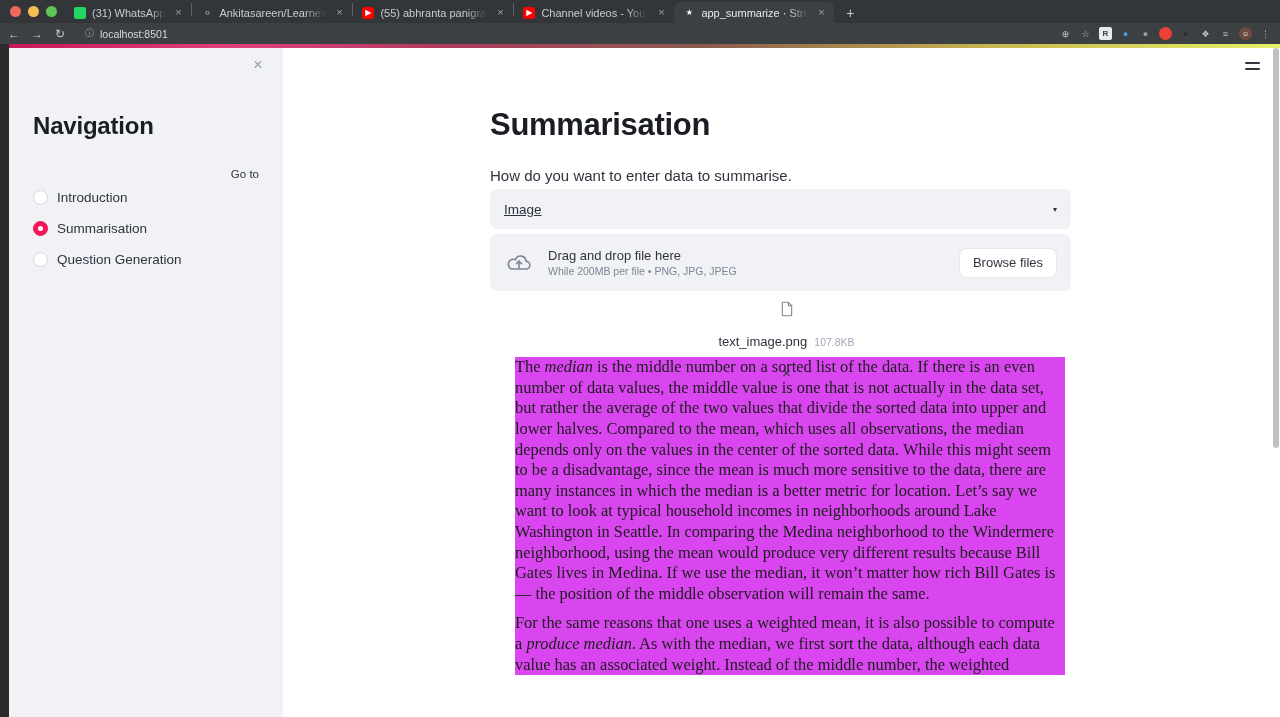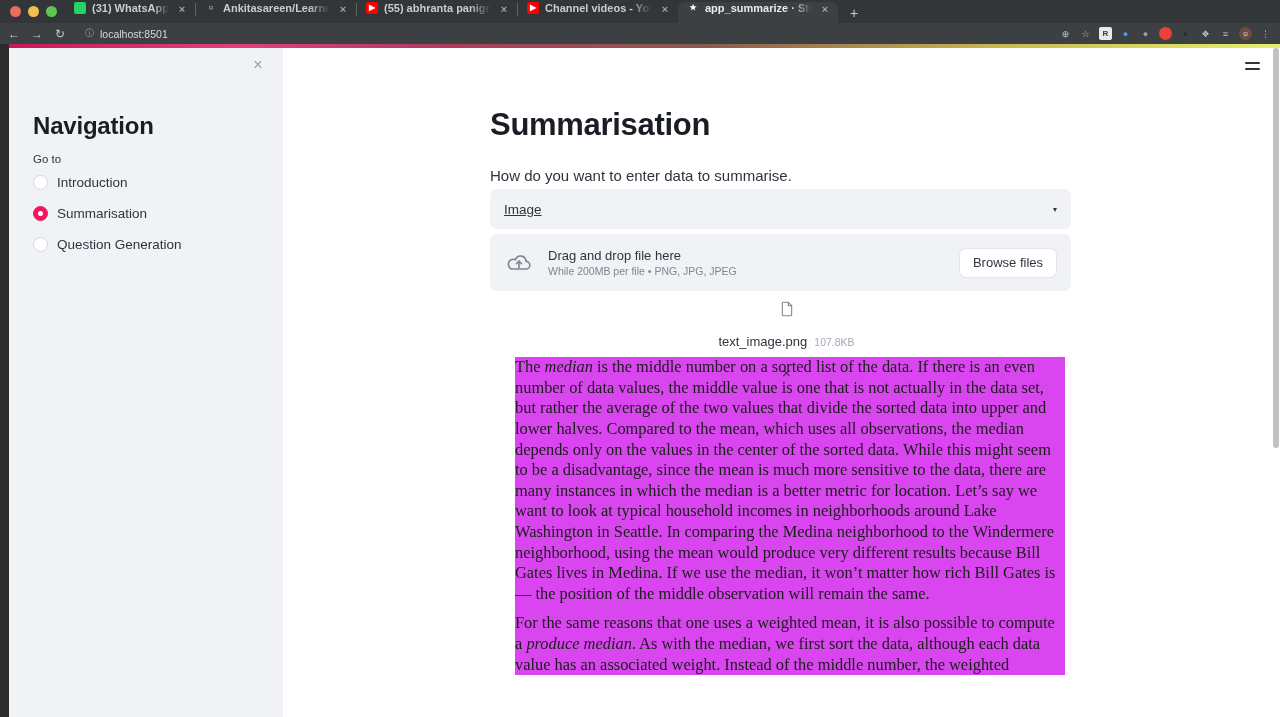--- a/index.html
+++ b/index.html
@@ -25,30 +25,29 @@
     flex: 0 0 auto;
   }
   .winbuttons { display: flex; align-items: center; gap: 7px; height: 23px; padding: 0 8px 0 4px; }
   .wb { width: 11px; height: 11px; border-radius: 50%; }
   .wb.red { background: #ec6a5e; }
   .wb.yellow { background: #f4bf4f; }
   .wb.green { background: #61c554; }
 
   .tab {
     height: 21px;
-    display: flex; align-items: flex-start;
+    display: flex; align-items: center;
     gap: 6px;
     padding: 0 6px 0 9px;
     min-width: 0;
     max-width: 160px;
     border-radius: 7px 7px 0 0;
     position: relative;
     font-size: 11px;
     color: #c8ccd0;
-    font-weight: bold;
   }
   .tab.active { background: #3c4043; color: #e8eaed; }
   .tab .favicon {
     width: 12px; height: 12px; flex: 0 0 12px;
     border-radius: 2px;
     display: flex; align-items: center; justify-content: center;
     font-size: 8px; color: #fff; line-height: 1;
   }
   .fav-whatsapp { background: #25d366; border-radius: 50%; }
   .fav-github { background: transparent; color: #c8ccd0; font-size: 11px; }
@@ -131,23 +130,24 @@
     display: flex; align-items: center; justify-content: center;
     color: #9aa0a6; font-size: 16px; line-height: 1;
   }
   .sb-title {
     margin-top: 68px;
     font-size: 24px; font-weight: bold;
     color: #1a1d24;
     letter-spacing: -0.2px;
   }
   .sb-grouplabel {
-    margin-top: 13px;
+    margin-top: 28px;
     font-size: 11.5px;
     color: #31333f;
+    text-align: right;
   }
   .radio-group { margin-top: 7px; display: flex; flex-direction: column; gap: 10px; }
   .radio-item { display: flex; align-items: center; gap: 9px; height: 21px; }
   .radio-mark {
     width: 15px; height: 15px; flex: 0 0 15px;
     border-radius: 50%;
     background: #fff;
     border: 1.2px solid #d3d6dd;
     display: flex; align-items: center; justify-content: center;
   }

